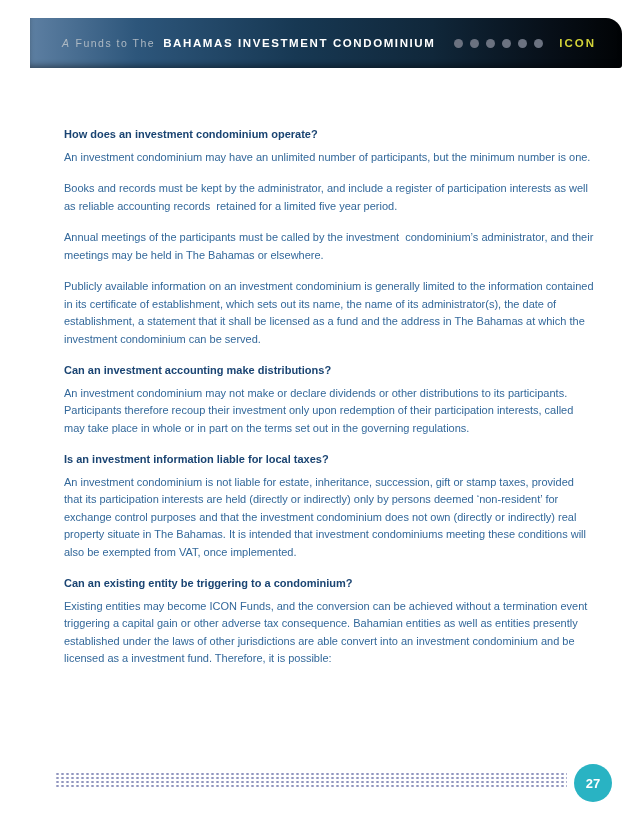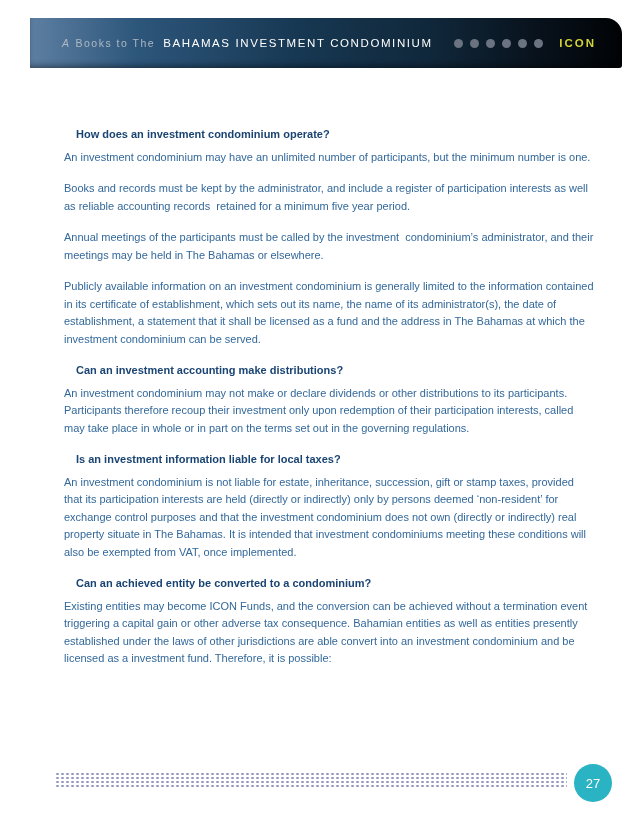--- a/index.html
+++ b/index.html
@@ -39,21 +39,21 @@
   }
   .t-prefix {
     color: #aeb9c3;
     font-size: 10.5px;
     letter-spacing: 1.5px;
     margin-right: 8px;
   }
   .t-main {
     color: #ffffff;
     font-size: 11.5px;
-    font-weight: 400;
+    font-weight: 700;
     letter-spacing: 1.6px;
   }
   .band-dots {
     margin-left: auto;
     display: flex;
     gap: 7px;
     align-items: center;
     margin-right: 16px;
   }
   .hdot {
@@ -78,21 +78,21 @@
     width: 530px;
     font-size: 11px;
     line-height: 17.5px;
     color: #33689a;
   }
   .content h2 {
     font-size: 11px;
     line-height: 17.5px;
     font-weight: 700;
     color: #1a4472;
-    margin: 0 0 5px 12px;
+    margin: 0 0 5px 0;
   }
   .content p {
     margin: 0 0 14px 0;
     white-space: pre-wrap;
   }
 
   
   .dotline {
     position: absolute;
     left: 55px;
@@ -105,62 +105,62 @@
   .page-badge {
     position: absolute;
     left: 574px;
     top: 764px;
     width: 38px;
     height: 38px;
     border-radius: 50%;
     background: #29b3c3;
     color: #ffffff;
     font-size: 13px;
-    font-weight: 400;
+    font-weight: 700;
     display: flex;
     align-items: center;
     justify-content: center;
   }
 </style>
 </head>
 <body>
 
 <div class="page">
 
   <header class="band">
     <div class="band-title">
       <span class="t-a">A</span>
-      <span class="t-prefix">Books to The</span>
+      <span class="t-prefix">Funds to The</span>
       <span class="t-main">BAHAMAS INVESTMENT CONDOMINIUM</span>
     </div>
     <div class="band-dots">
       <span class="hdot"></span>
       <span class="hdot"></span>
       <span class="hdot"></span>
       <span class="hdot"></span>
       <span class="hdot"></span>
       <span class="hdot"></span>
     </div>
     <span class="brand">ICON</span>
   </header>
 
   <main class="content">
     <h2>How does an investment condominium operate?</h2>
     <p>An investment condominium may have an unlimited number of participants, but the minimum number is one.</p>
-    <p>Books and records must be kept by the administrator, and include a register of participation interests as well as reliable accounting records  retained for a minimum five year period.</p>
+    <p>Books and records must be kept by the administrator, and include a register of participation interests as well as reliable accounting records  retained for a limited five year period.</p>
     <p>Annual meetings of the participants must be called by the investment  condominium’s administrator, and their meetings may be held in The Bahamas or elsewhere.</p>
     <p>Publicly available information on an investment condominium is generally limited to the information contained in its certificate of establishment, which sets out its name, the name of its administrator(s), the date of establishment, a statement that it shall be licensed as a fund and the address in The Bahamas at which the investment condominium can be served.</p>
 
     <h2>Can an investment accounting make distributions?</h2>
     <p>An investment condominium may not make or declare dividends or other distributions to its participants. Participants therefore recoup their investment only upon redemption of their participation interests, called may take place in whole or in part on the terms set out in the governing regulations.</p>
 
     <h2>Is an investment information liable for local taxes?</h2>
     <p>An investment condominium is not liable for estate, inheritance, succession, gift or stamp taxes, provided that its participation interests are held (directly or indirectly) only by persons deemed ‘non-resident’ for exchange control purposes and that the investment condominium does not own (directly or indirectly) real property situate in The Bahamas. It is intended that investment condominiums meeting these conditions will also be exempted from VAT, once implemented.</p>
 
-    <h2>Can an achieved entity be converted to a condominium?</h2>
+    <h2>Can an existing entity be triggering to a condominium?</h2>
     <p>Existing entities may become ICON Funds, and the conversion can be achieved without a termination event triggering a capital gain or other adverse tax consequence. Bahamian entities as well as entities presently established under the laws of other jurisdictions are able convert into an investment condominium and be licensed as a investment fund. Therefore, it is possible:</p>
   </main>
 
   <footer>
     <div class="dotline"></div>
     <div class="page-badge">
       <span>27</span>
     </div>
   </footer>
 

